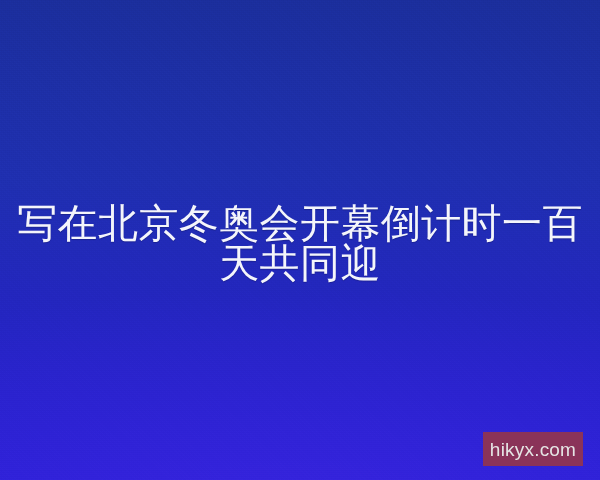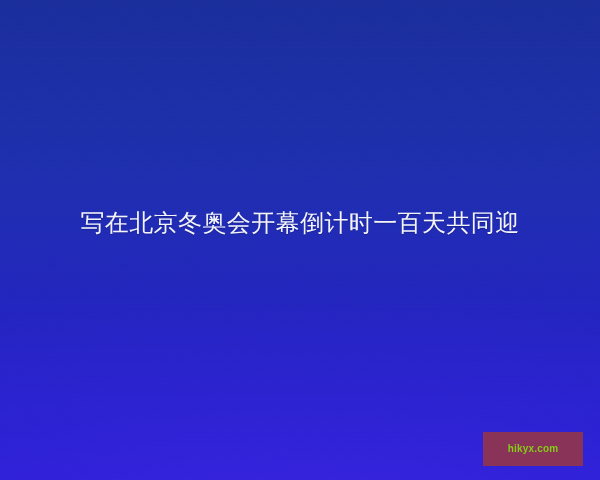--- a/index.html
+++ b/index.html
@@ -61,21 +61,21 @@
         rgba(70,40,230,0.00) 75%);
   }
 
   #headline {
     position: absolute;
     left: 0;
     right: 0;
     top: 203px;
     text-align: center;
     color: #f4f5fb;
-    font-size: 24px;
+    font-size: 40px;
     line-height: 40px;
     letter-spacing: 0.4px;
     font-weight: 400;
     padding: 0 16px;
     box-sizing: border-box;
     text-shadow: 0 1px 1px rgba(0,0,0,0.20);
     white-space: normal;
   }
   #headline .ln { display: block; }
 
@@ -84,26 +84,25 @@
     left: 483px;
     top: 432px;
     width: 100px;
     height: 34px;
     background: #8a3359;
     display: flex;
     align-items: center;
     justify-content: center;
   }
   #watermark .wm-text {
-    color: #84cc16;
-    font-size: 10px;
+    color: #e5e5e5;
+    font-size: 19px;
     line-height: 1;
     letter-spacing: 0.2px;
     white-space: nowrap;
-    font-weight: bold;
   }
 </style>
 </head>
 <body>
 
 <div id="screen">
 
   <div id="bloom"></div>
   <div id="noise"></div>
 

